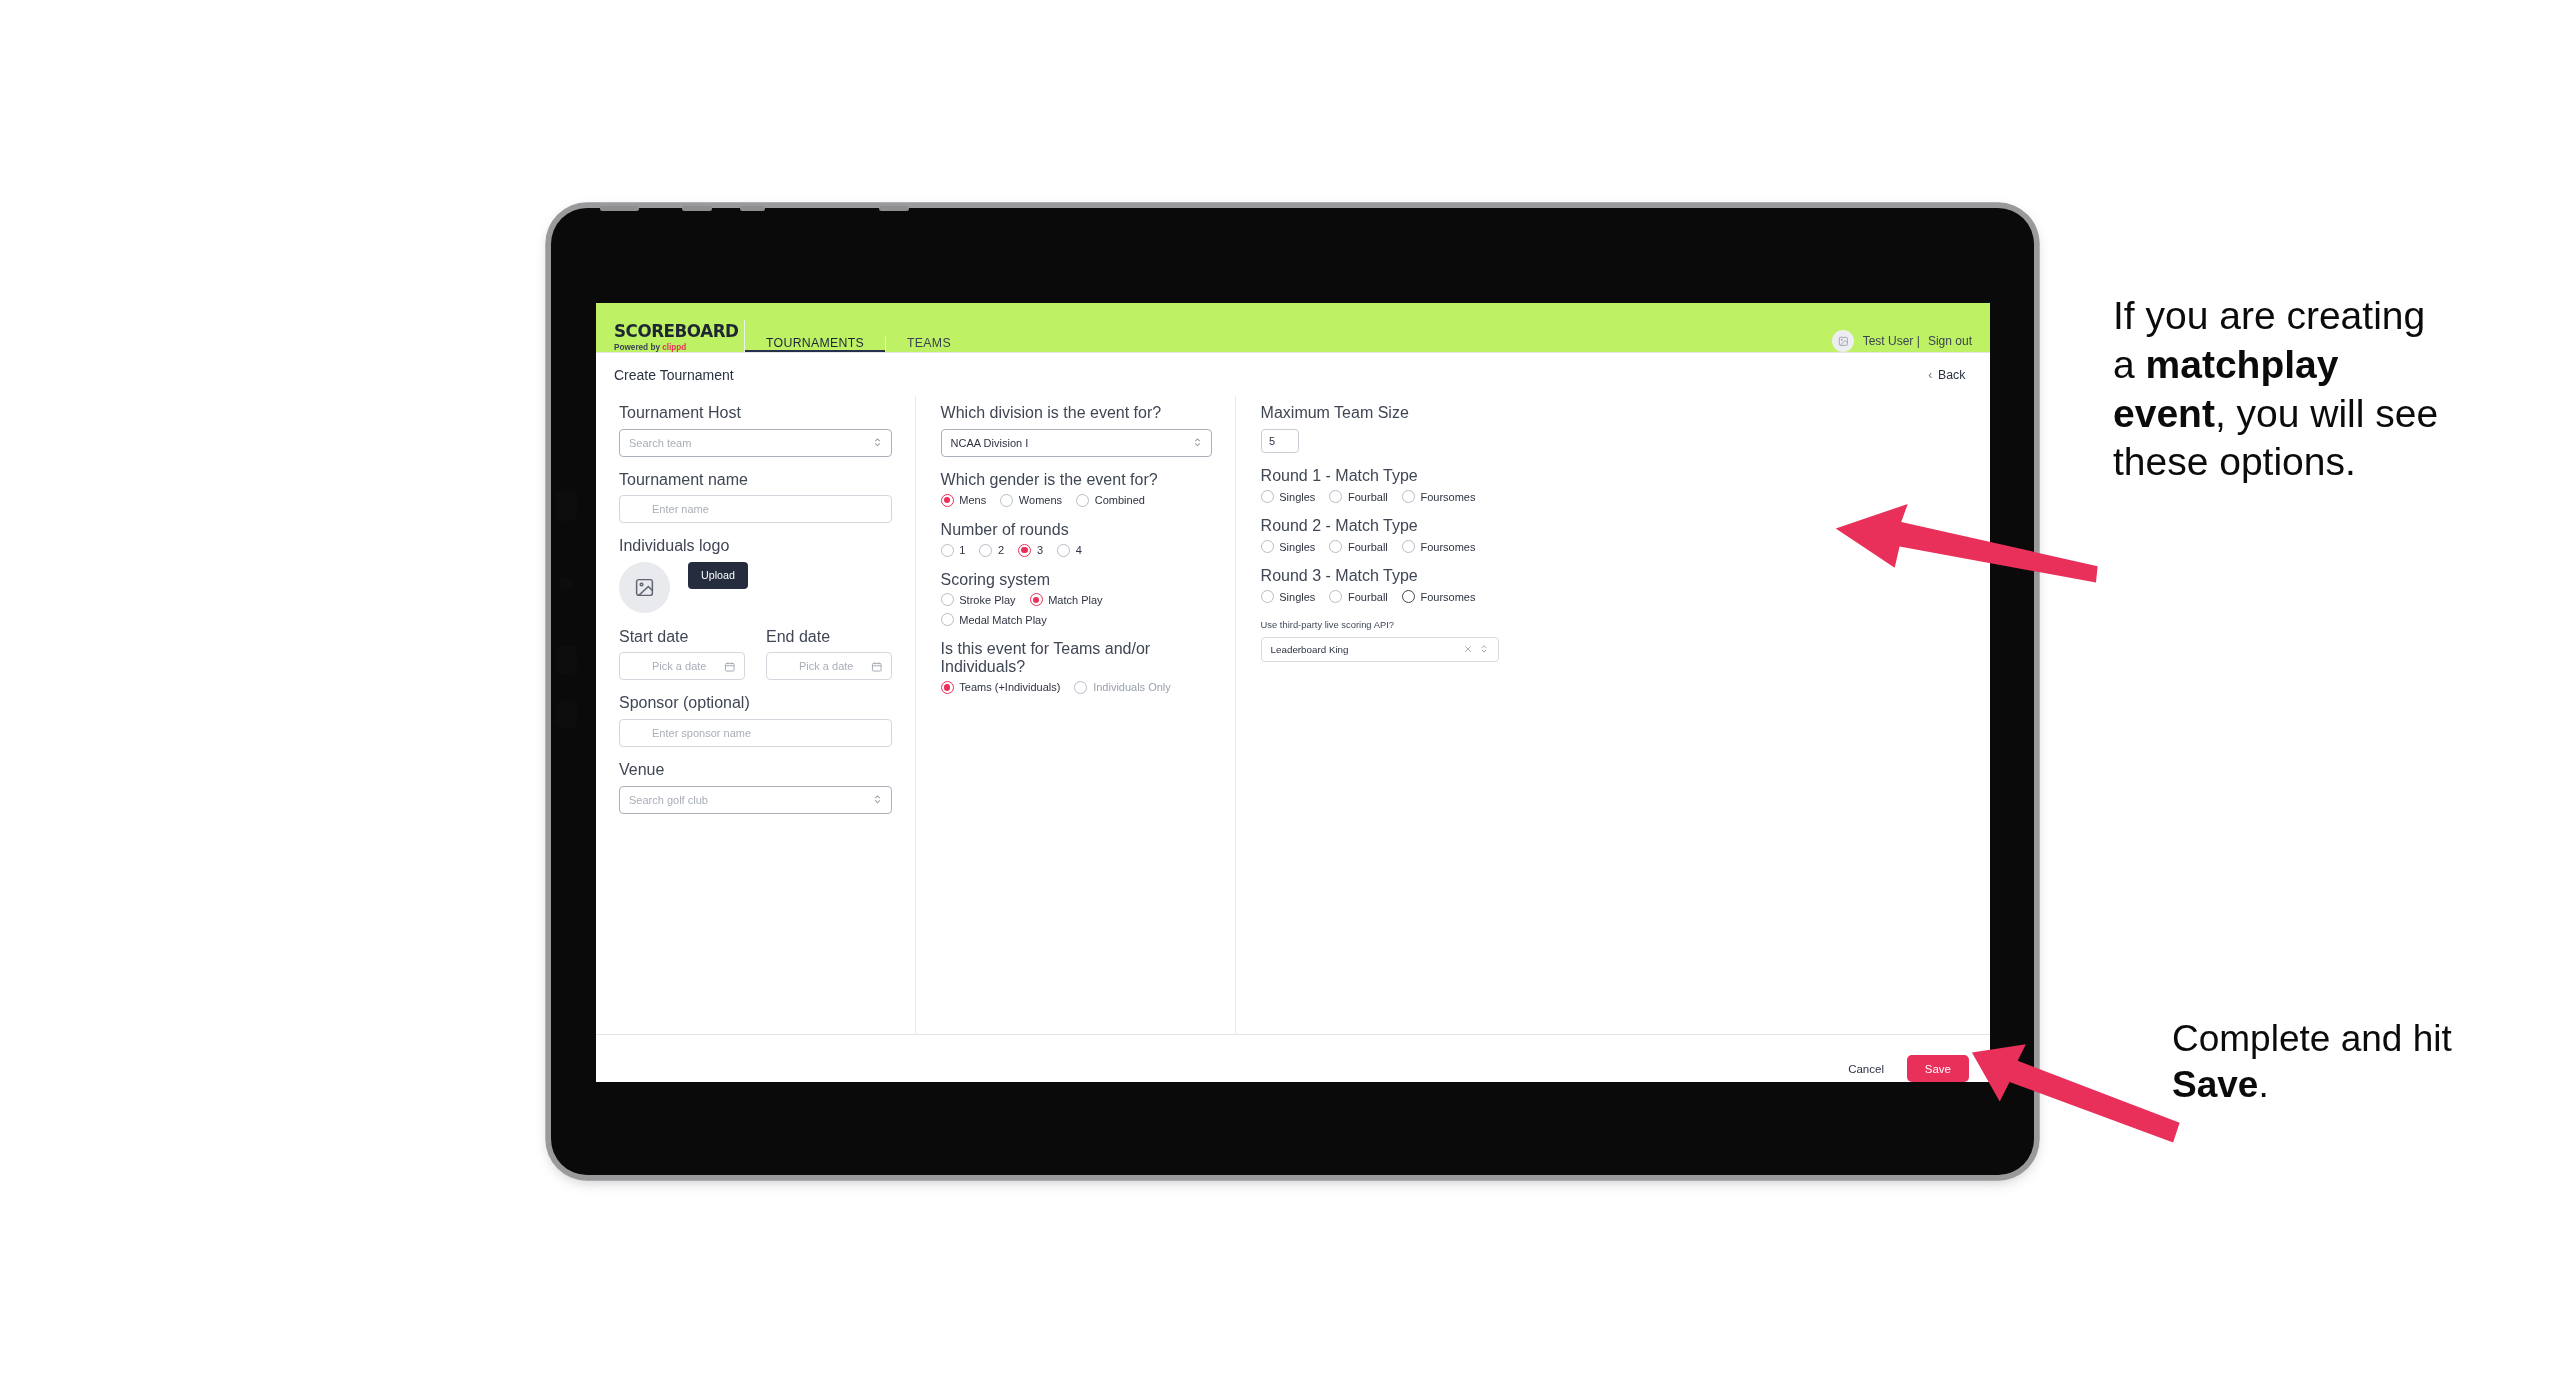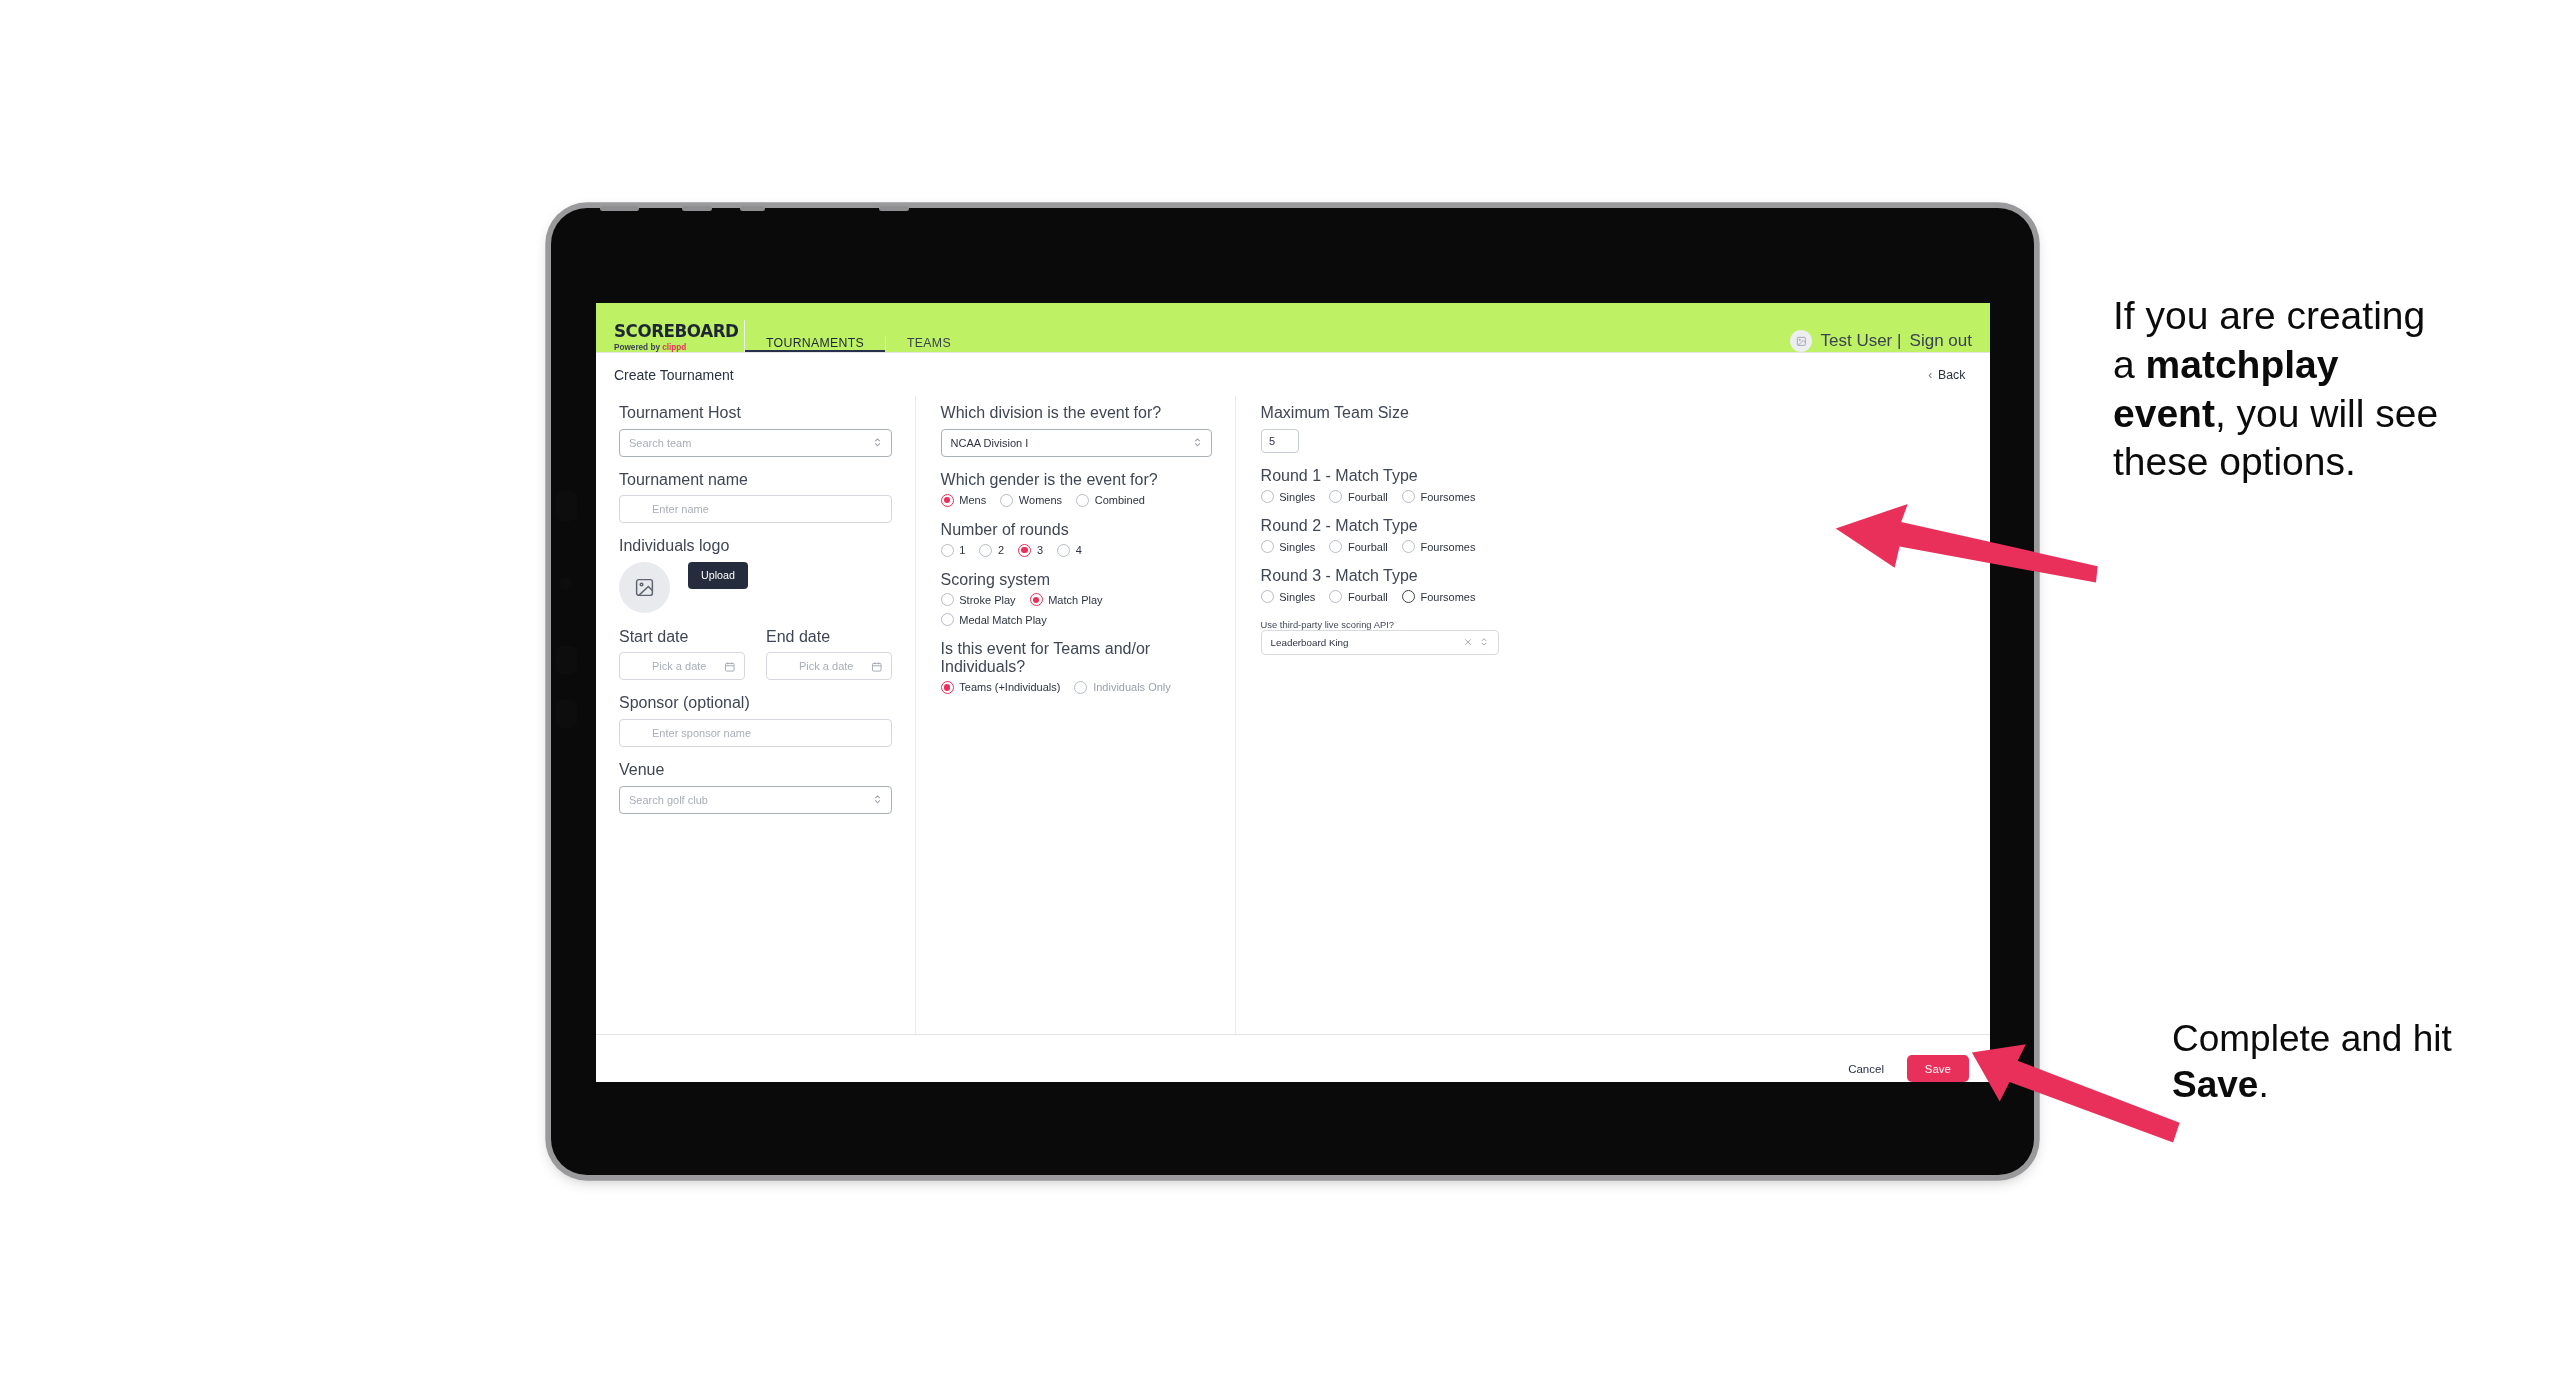--- a/index.html
+++ b/index.html
@@ -75,21 +75,21 @@
     border-bottom: 2.5px solid transparent;
     cursor: pointer;
   }
   .navtab.active { border-bottom-color: #27304a; color:#1e2536; }
   .navtab + .navtab { border-left: 0.8px solid #eceef1; }
 
   .appbar-right {
     margin-left: auto;
     display: flex; align-items: center; gap: 8.2px;
     padding-right: 18px;
-    font-size: 17px; color: #3b4252;
+    font-size: 12px; color: #3b4252;
   }
   .avatar {
     width: 22px; height: 22px; border-radius: 50%;
     background: #eceef1;
     display: flex; align-items: center; justify-content: center;
     color: #9aa0ab;
   }
   .signout { color:#3b4252; cursor:pointer; }
 
   
@@ -177,21 +177,21 @@
   .radio-label { font-size:11px; color:#2d3341; }
   .radio-label.muted { color:#9aa0ab; }
 
   .num-inp {
     width: 38px; height: 24.6px;
     border:0.8px solid #c7ccd4; border-radius:4.1px;
     display:flex; align-items:center; padding:0 7.4px;
     font-size:11px; color:#2d3341;
   }
 
-  .small-label { font-size:9.4px; color:#41485a; margin-bottom:0; }
+  .small-label { font-size:9.4px; color:#41485a; margin-bottom:7px; }
   .inp.small { height: 24.6px; font-size:9.8px; border-color:#d7dadf; }
 
   
   #appfoot {
     height: 48px; flex:none;
     border-top: 0.8px solid #e3e5e9;
     display:flex; align-items:flex-end; justify-content:flex-end;
     gap: 13px; padding-right: 21px;
   }
   .btn-cancel {

